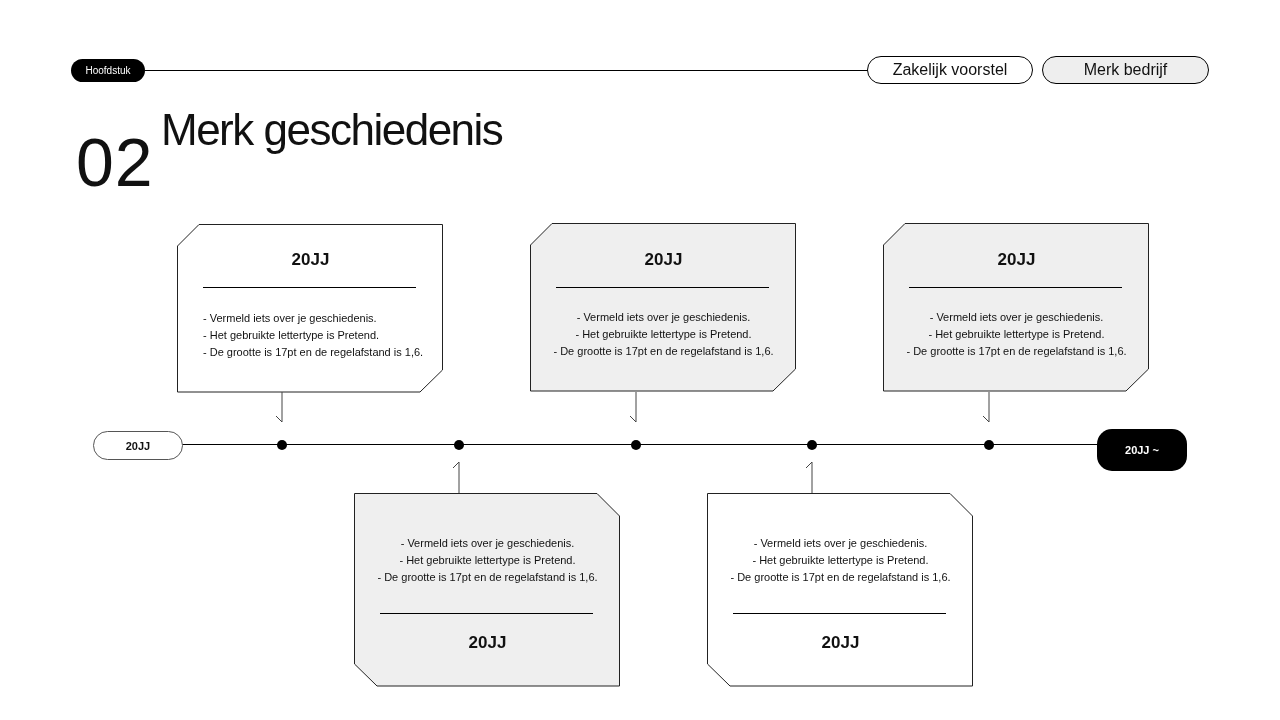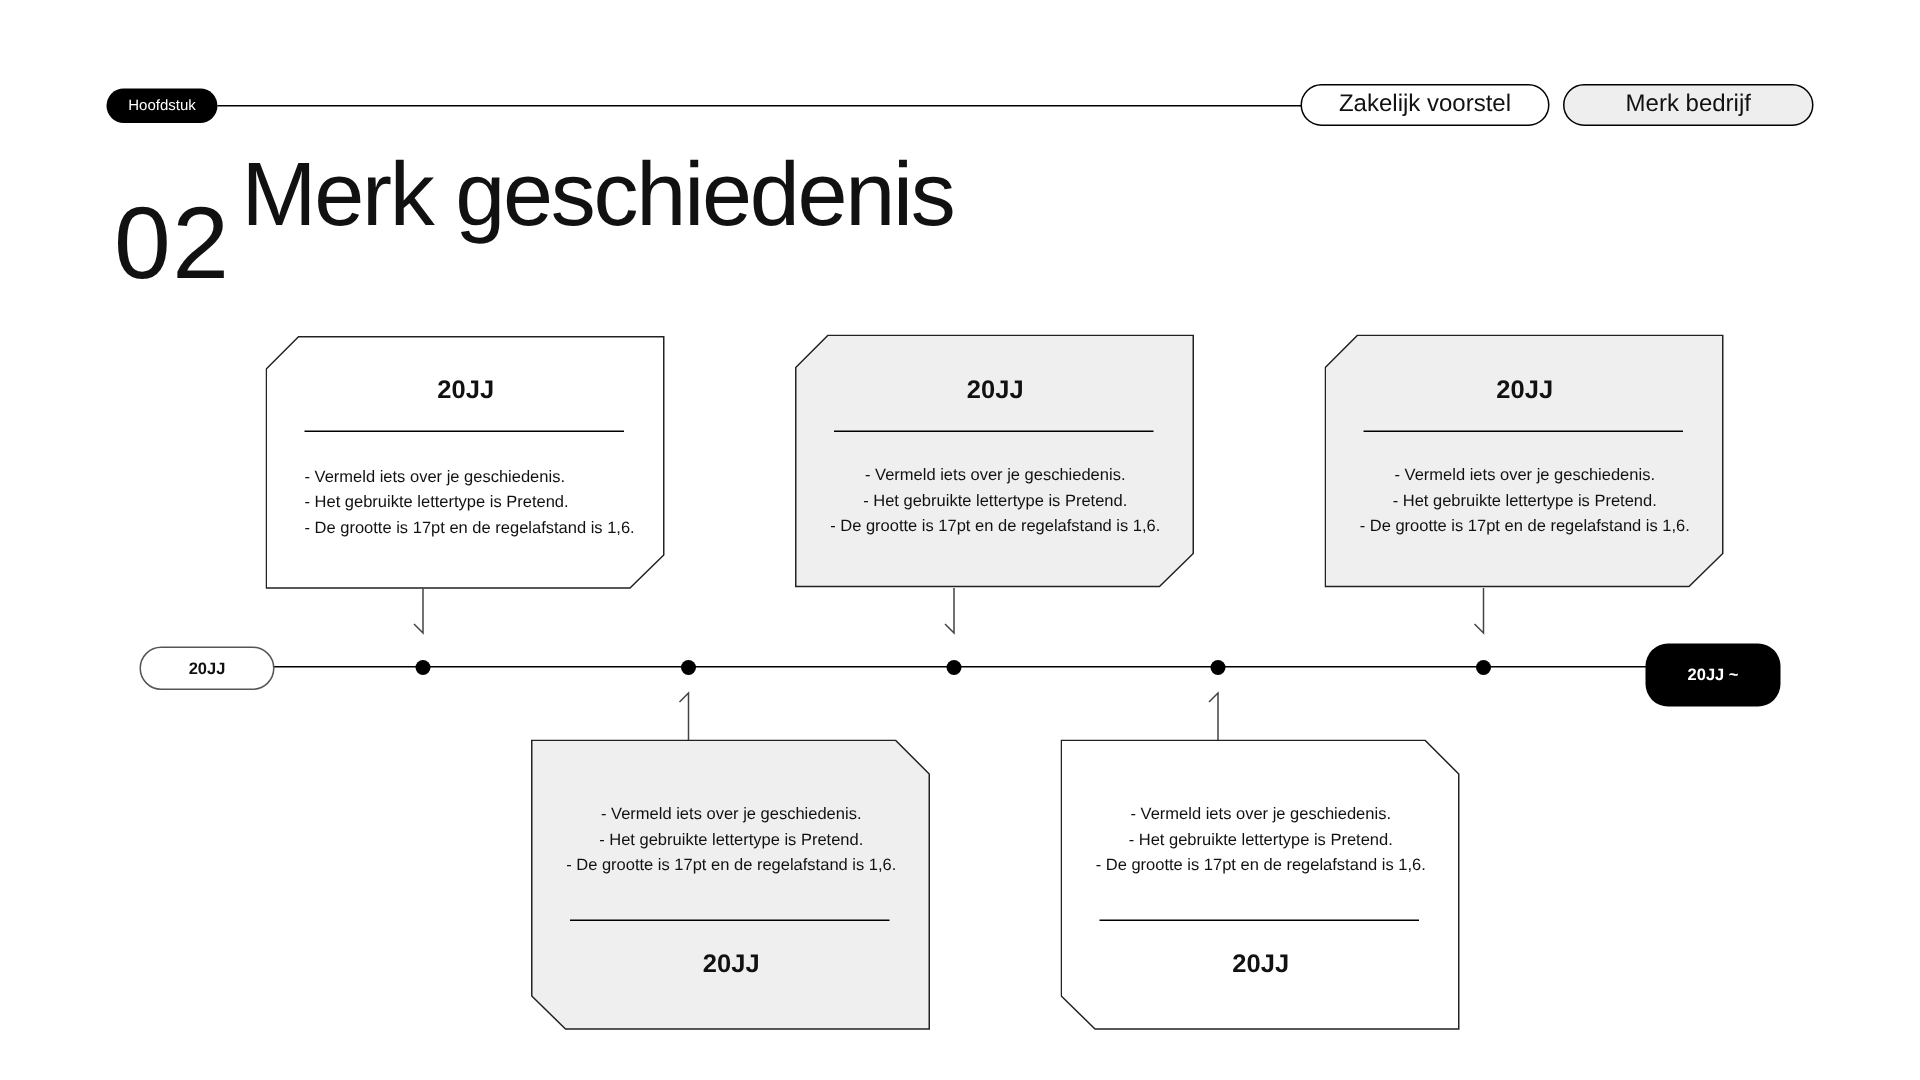--- a/index.html
+++ b/index.html
@@ -7,21 +7,21 @@
          font-family:"Liberation Sans", "DejaVu Sans", sans-serif; color:#111; }
   .abs { position:absolute; }
   .chapter-pill { left:71px; top:59px; width:74px; height:23px; background:#000; color:#fff;
          border-radius:12px; font-size:10px; display:flex; align-items:center; justify-content:center; }
   .top-rule { left:145px; top:70px; width:723px; height:1px; background:#000; }
   .nav-pill { top:56px; height:28px; border:1.5px solid #000; border-radius:15px; font-size:16px;
          display:flex; align-items:center; justify-content:center; box-sizing:border-box; }
   .nav-1 { left:867px; width:166px; background:#fff; }
   .nav-2 { left:1042px; width:167px; background:#eeeeee; }
   .title-num { left:76px; top:98px; font-size:68px; font-weight:300; letter-spacing:1px; line-height:64px;margin-top:32px; }
-  .title-text { left:161px; top:98px; font-size:60px; font-weight:500; letter-spacing:-1.5px; line-height:64px; }
+  .title-text { left:161px; top:98px; font-size:44px; font-weight:500; letter-spacing:-1.5px; line-height:64px; }
   .timeline-line { left:182px; top:444px; width:916px; height:1px; background:#000; }
   .dot { width:10px; height:10px; border-radius:50%; background:#000; top:440px; }
   .start-pill { left:93px; top:431px; width:90px; height:29px; border:1px solid #555; border-radius:15px; box-sizing:border-box;
          font-size:11px; font-weight:bold; display:flex; align-items:center; justify-content:center; background:#fff; }
   .end-pill { left:1097px; top:429px; width:90px; height:42px; background:#000; color:#fff; border-radius:15px;
          font-size:11px; font-weight:bold; display:flex; align-items:center; justify-content:center; }
   .card { width:267px; height:170px; }
   .card svg { position:absolute; left:0; top:0; }
   .card .year { position:absolute; left:0; width:100%; text-align:center; font-size:17px; font-weight:bold; }
   .card .rule { position:absolute; left:26px; width:213px; height:1px; background:#000; }

